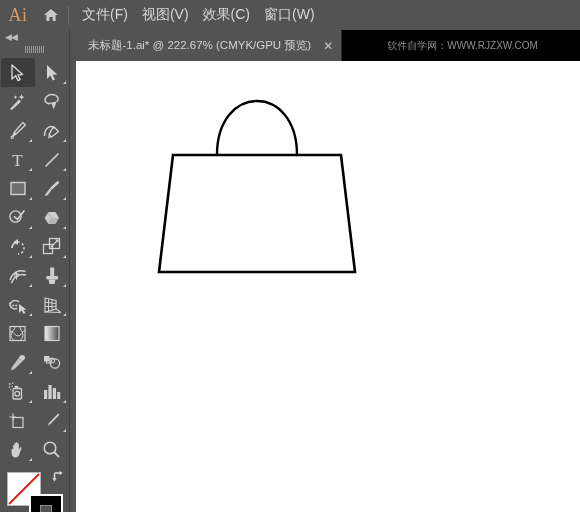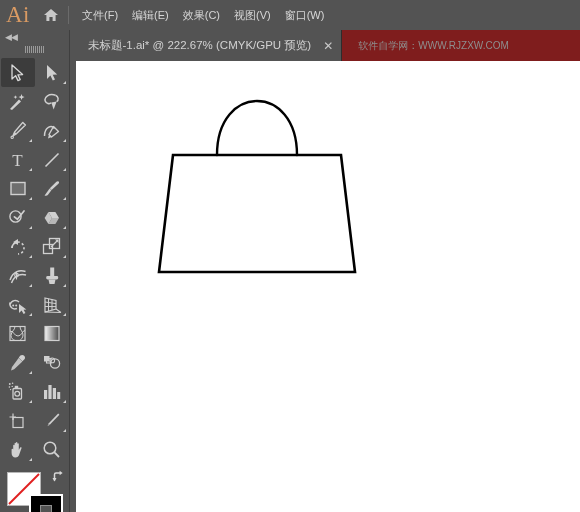--- a/index.html
+++ b/index.html
@@ -21,48 +21,48 @@
     position: absolute; left: 0; top: 0;
     width: 580px; height: 30px;
     background: #535353;
     display: flex; align-items: center;
     box-sizing: border-box;
   }
   .ai-logo {
     width: 36px; height: 30px;
     display: flex; align-items: center; justify-content: center;
     color: #d99a63;
-    font-size: 23px;
+    font-size: 18px;
     font-family: "Liberation Serif", "DejaVu Serif", serif;
     letter-spacing: 0.5px;
   }
   .home-btn {
     width: 30px; height: 30px;
     display: flex; align-items: center; justify-content: center;
   }
   .menu-divider {
     width: 1px; height: 18px;
     background: #6b6b6b;
     margin: 0 6px 0 2px;
   }
   .menu-items { display: flex; align-items: center; }
   .menu-item {
     color: #d6d6d6;
-    font-size: 11px;
+    font-size: 14px;
     padding: 4px 7px;
     white-space: nowrap;
     cursor: default;
   }
 
   
   .tabbar {
     position: absolute; left: 76px; top: 30px;
     width: 504px; height: 31px;
-    background: #7f1d1d;
-    display: flex; align-items: stretch;
+    background: #000000;
+    display: flex; align-items: stretch; gap: 29px;
   }
   .doc-tab {
     display: flex; align-items: center;
     background: #535353;
     padding: 0 8px 0 12px;
     height: 31px;
     box-sizing: border-box;
     border-right: 1px solid #2d2d2d;
   }
   .doc-tab-label {
@@ -188,23 +188,22 @@
   <div class="menubar">
     <div class="ai-logo">Ai</div>
     <div class="home-btn">
       <svg width="16" height="14" viewBox="0 0 16 14" aria-hidden="true">
         <path d="M8 1 L15 7 L12.6 7 L12.6 13 L9.6 13 L9.6 9 L6.4 9 L6.4 13 L3.4 13 L3.4 7 L1 7 Z" fill="#c9c9c9"></path>
       </svg>
     </div>
     <div class="menu-divider"></div>
     <div class="menu-items">
       <div class="menu-item">文件(F)</div>
-      <div class="menu-item">编辑(E)</div>
+      <div class="menu-item">视图(V)</div>
       <div class="menu-item">效果(C)</div>
-      <div class="menu-item">视图(V)</div>
       <div class="menu-item">窗口(W)</div>
     </div>
   </div>
 
   <div class="tabbar">
     <div class="doc-tab">
       <span class="doc-tab-label">未标题-1.ai* @ 222.67% (CMYK/GPU 预览)</span>
       <span class="doc-tab-close">✕</span>
     </div>
     <div class="watermark">软件自学网：WWW.RJZXW.COM</div>

